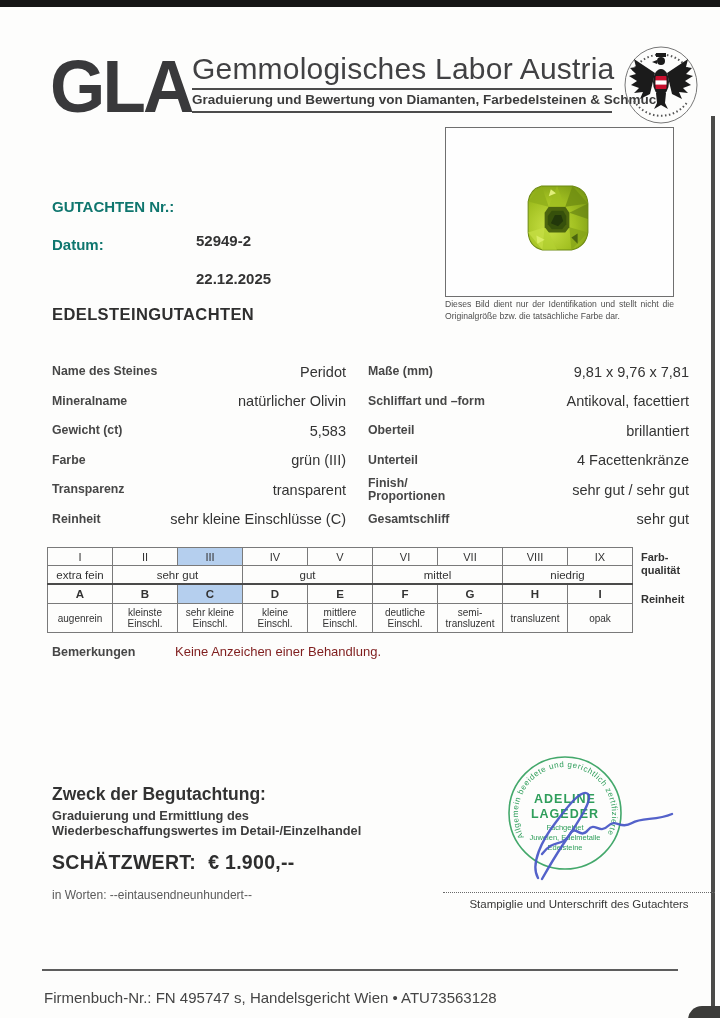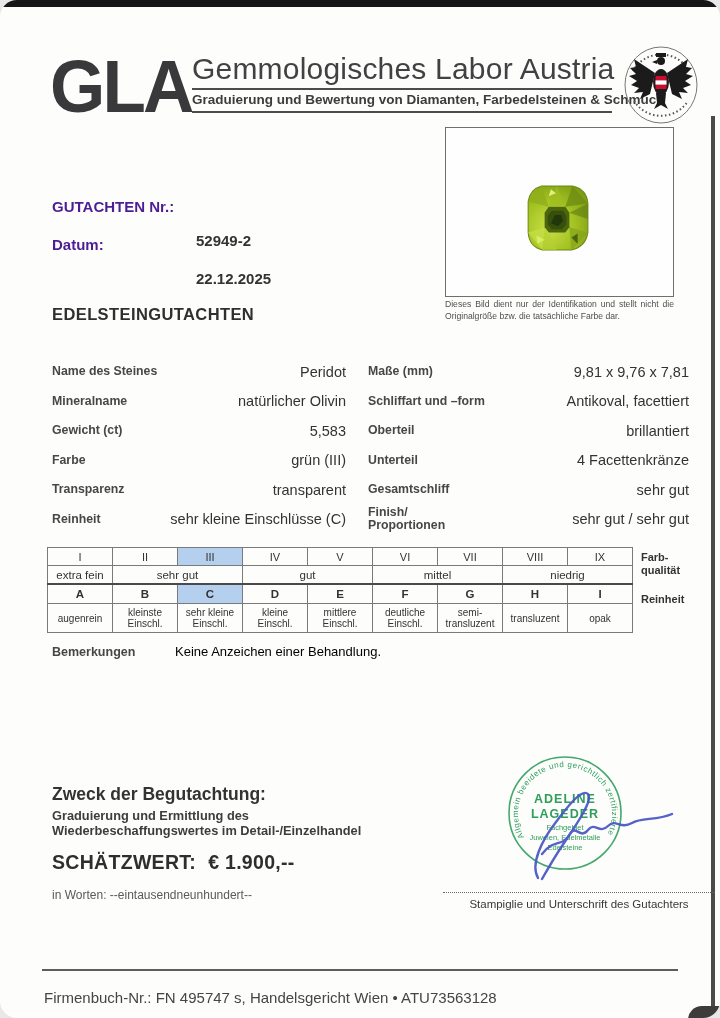--- a/index.html
+++ b/index.html
@@ -1,32 +1,32 @@
 <!DOCTYPE html>
 <html><head>
 <meta charset="utf-8">
 <style>
   html,body{margin:0;padding:0;background:#e8e8e8;}
   .page{
     position:relative;width:720px;height:1018px;background:#fdfdfc;
-    font-family:"Liberation Sans",sans-serif;color:#3a3a3a;overflow:hidden;border-radius:17px;
+    font-family:"Liberation Sans",sans-serif;color:#3a3a3a;overflow:hidden;
   }
   .abs{position:absolute;}
   
   .scan-top{left:0;top:0;width:720px;height:7px;background:#161616;}
   .scan-right{left:711px;top:116px;width:4px;height:896px;background:#4a4a48;}
   .scan-corner{left:688px;top:1006px;width:40px;height:14px;background:#3c3c3a;border-radius:14px 0 0 0;}
   
   .gla{left:50px;top:44px;font-size:74px;font-weight:bold;color:#39393b;letter-spacing:-3px;transform:scale(.96,1);transform-origin:left top;}
   .h-title{left:192px;top:52px;font-size:30px;font-weight:400;color:#414143;letter-spacing:.2px;}
   .h-rule1{left:192px;top:88px;width:420px;height:2px;background:#4c4c4c;}
   .h-rule2{left:192px;top:111px;width:420px;height:2px;background:#4c4c4c;}
   .h-sub{left:192px;top:92px;font-size:13.5px;font-weight:bold;color:#3c3c3c;}
   
-  .meta-label{font-size:15px;font-weight:bold;color:#4c1d95;}
+  .meta-label{font-size:15px;font-weight:bold;color:#0f766e;}
   .meta-value{font-size:15px;font-weight:bold;color:#333;margin-top:34px;}
   .doc-title{left:52px;top:305px;font-size:16.5px;font-weight:bold;letter-spacing:.4px;color:#2f2f2f;}
   
   .photo-box{left:445px;top:127px;width:227px;height:168px;border:1px solid #6f6f6f;background:#fefefe;}
   .photo-caption{left:445px;top:299px;width:229px;font-size:8.6px;line-height:11.5px;color:#4e4e4e;text-align:justify;}
   
   .spec-col{display:flex;flex-direction:column;}
   .spec-col-left{left:52px;top:357px;width:294px;}
   .spec-col-right{left:368px;top:357px;width:321px;}
   .spec-row{display:flex;justify-content:space-between;align-items:center;height:29.5px;gap:45px;}
@@ -36,21 +36,21 @@
   .grade-table{position:absolute;left:47px;top:547px;width:586px;border-collapse:collapse;table-layout:fixed;}
   .grade-table td{border:1px solid #7a7a7a;text-align:center;color:#333;padding:0;overflow:hidden;}
   .grade-table .r1 td{height:17px;font-size:11px;}
   .grade-table .r2 td{height:17px;font-size:11.5px;border-bottom:2px solid #4a4a4a;}
   .grade-table .r3 td{height:18px;font-size:11.5px;font-weight:bold;}
   .grade-table .r4 td{height:26px;font-size:10px;line-height:11px;padding:1px 1px;}
   .grade-table .hl{background:#b5cfee;}
   .axis-label{font-size:11px;font-weight:bold;color:#333;line-height:12.5px;white-space:pre-line;}
   
   .remark-label{left:52px;top:645px;font-size:12.5px;font-weight:bold;color:#474747;}
-  .remark-value{left:175px;top:644px;font-size:13px;color:#000000;}
+  .remark-value{left:175px;top:644px;font-size:13px;color:#7f1d1d;}
   
   .purpose-title{left:52px;top:784px;font-size:17.5px;font-weight:bold;color:#333;}
   .purpose-line1{left:52px;top:808px;font-size:12.8px;font-weight:bold;color:#3d3d3d;}
   .purpose-line2{left:52px;top:823px;font-size:12.8px;font-weight:bold;color:#3d3d3d;}
   .valuation{left:52px;top:851px;display:flex;gap:12px;}
   .valuation span{font-size:19.5px;font-weight:bold;color:#2e2e2e;letter-spacing:.3px;}
   .in-words{left:52px;top:888px;font-size:12px;color:#5a5a5a;}
   
   .stamp-svg{left:468px;top:736px;}
   .stamp-line{left:443px;top:892px;width:272px;border-top:1.5px dotted #6a6a6a;}
@@ -163,27 +163,27 @@
       </div>
     <div class="spec-row">
         <span class="spec-label">Oberteil</span>
         <span class="spec-value">brillantiert</span>
       </div>
     <div class="spec-row">
         <span class="spec-label">Unterteil</span>
         <span class="spec-value">4 Facettenkränze</span>
       </div>
     <div class="spec-row">
-        <span class="spec-label">Gesamtschliff</span>
-        <span class="spec-value">sehr gut</span>
-      </div>
-    <div class="spec-row">
         <span class="spec-label">Finish/
 Proportionen</span>
         <span class="spec-value">sehr gut / sehr gut</span>
+      </div>
+    <div class="spec-row">
+        <span class="spec-label">Gesamtschliff</span>
+        <span class="spec-value">sehr gut</span>
       </div>
   </div>
 
   <table class="grade-table">
     <tbody>
         <tr class="r1">
       <td>I</td>
       <td>II</td>
       <td class="hl">III</td>
       <td>IV</td>

